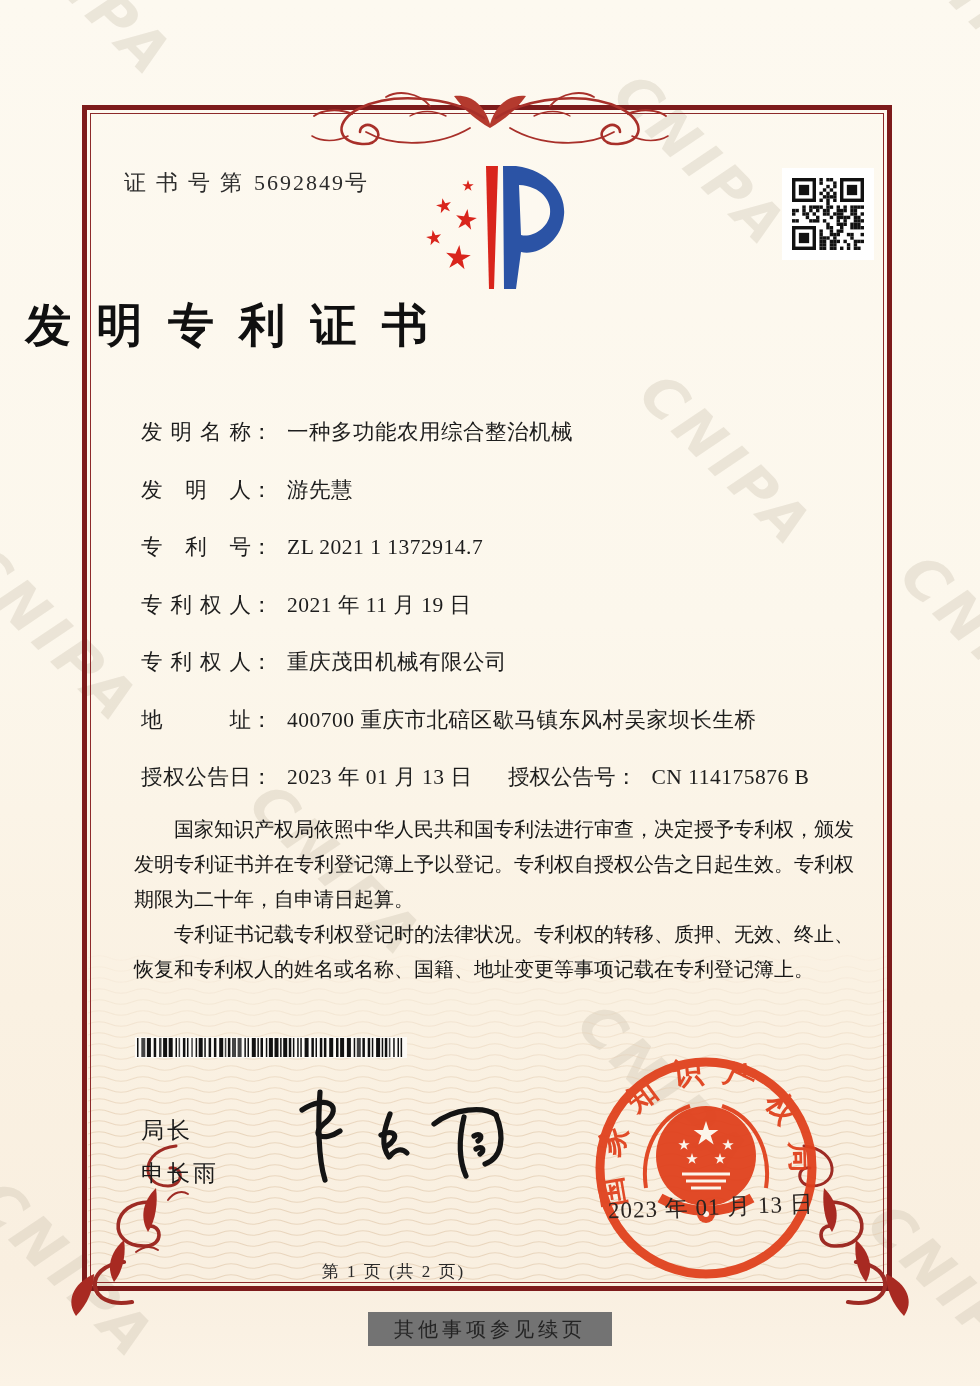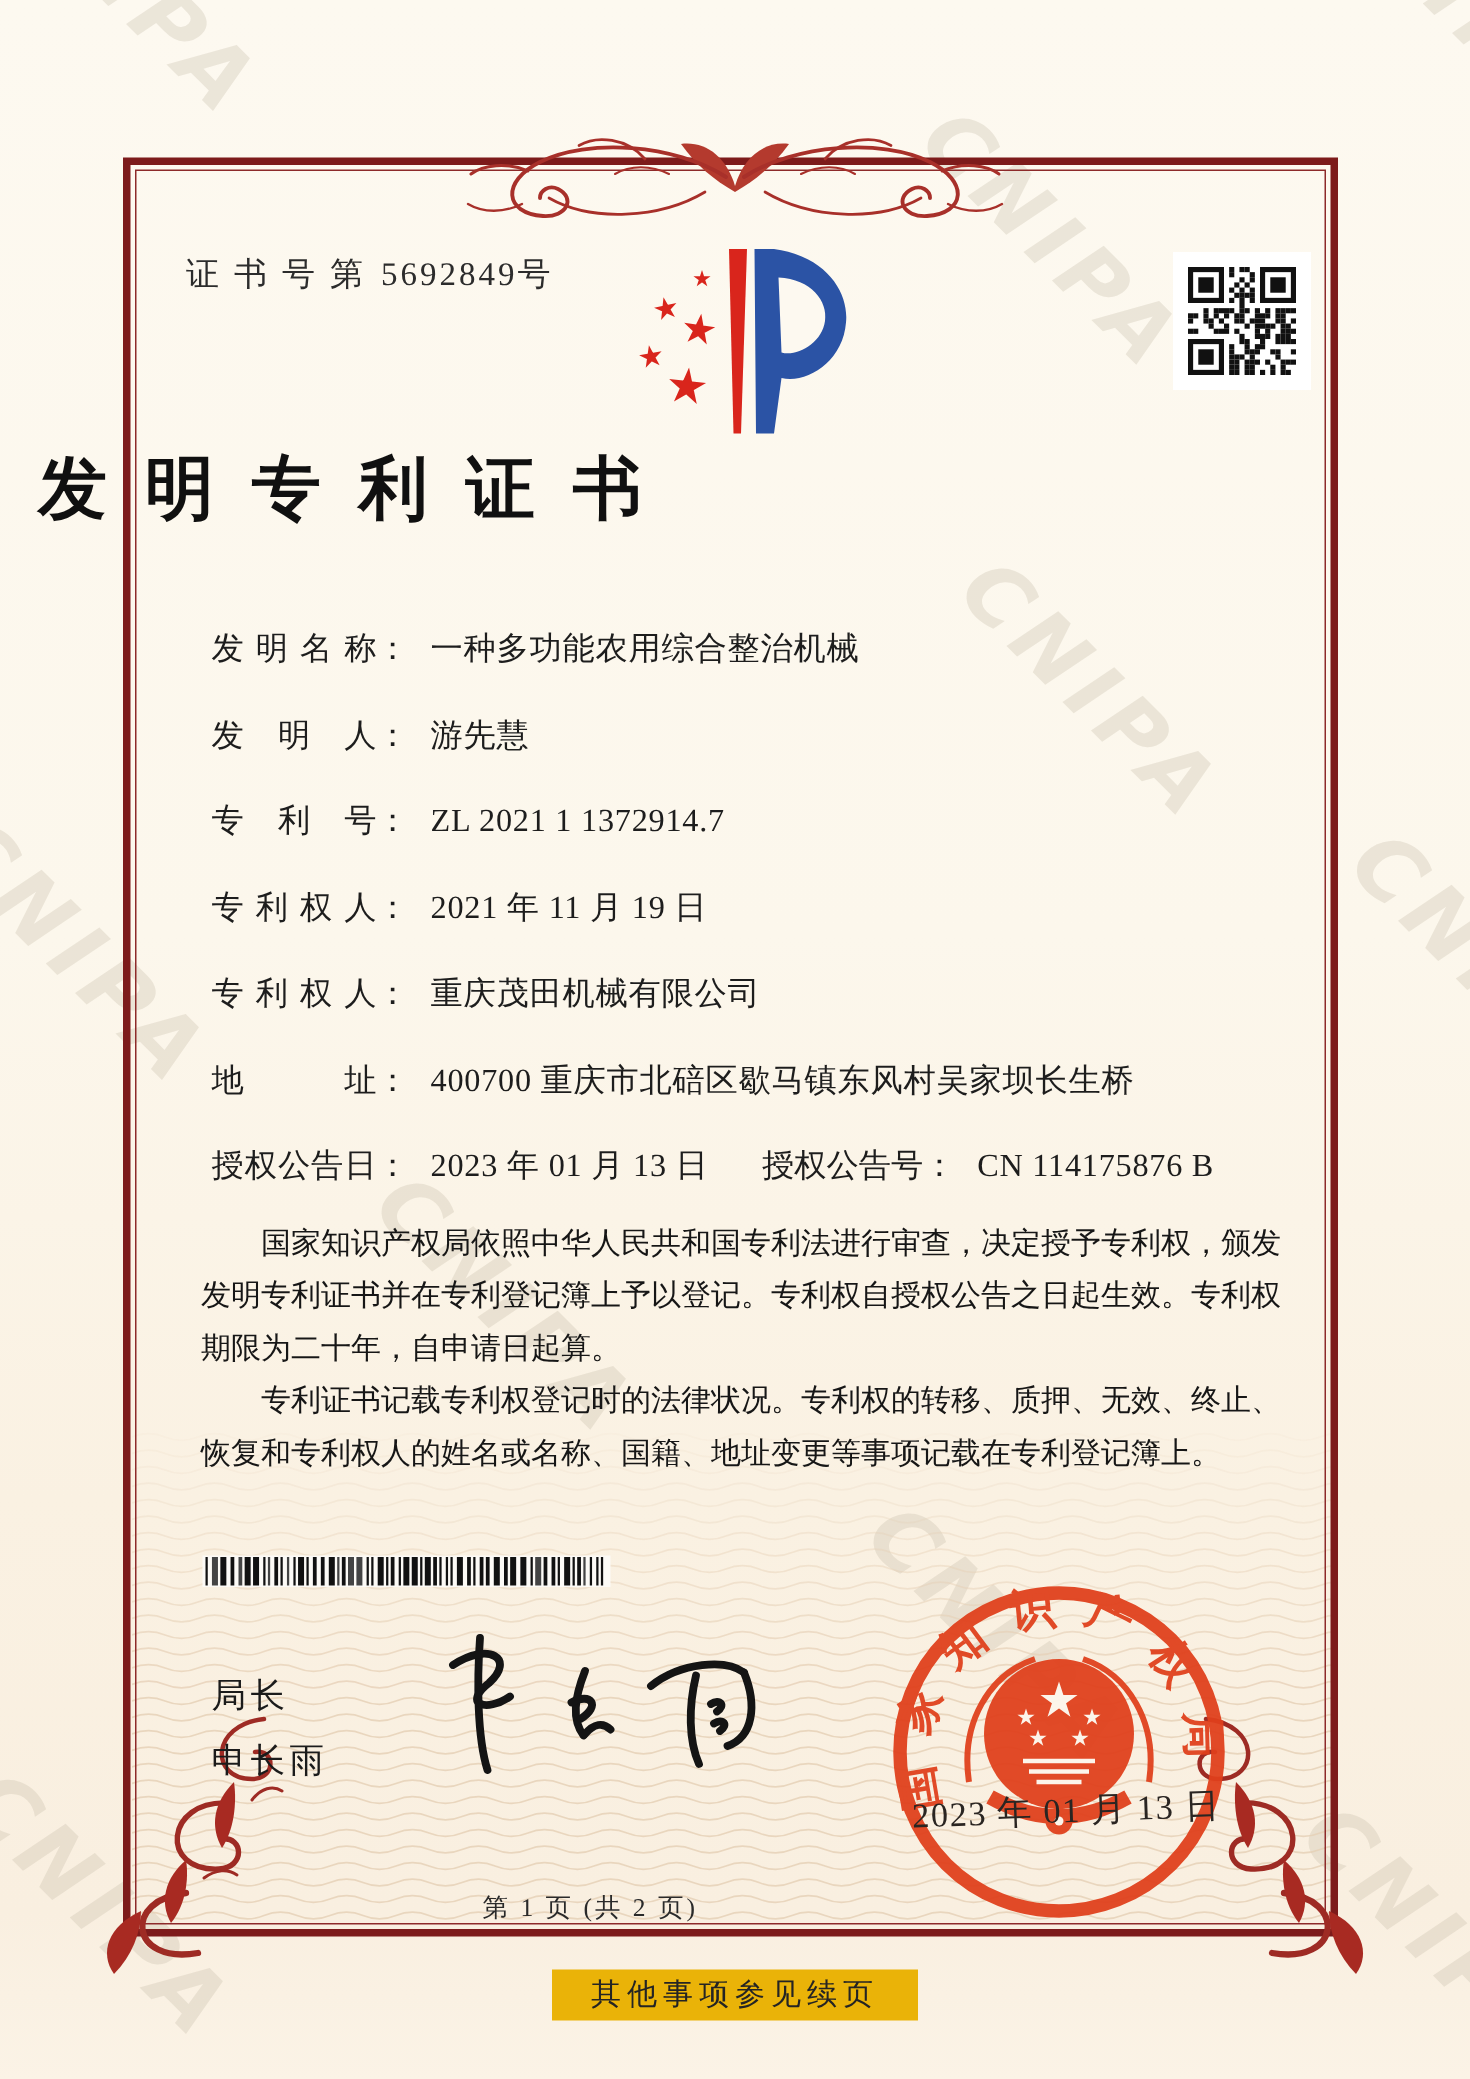--- a/index.html
+++ b/index.html
@@ -54,21 +54,21 @@
   #seal{left:584px;top:1046px;}
   #seal-date{
     left:608px;top:1192px;width:190px;font-size:23px;color:#2a2522;
     letter-spacing:1px;transform:rotate(-2deg);white-space:nowrap;
   }
   
   #pageinfo{left:0;top:1260px;width:787px;text-align:center;font-size:17px;color:#2a2a2a;letter-spacing:2px;}
   #contnote{
     left:0;top:1316px;width:980px;text-align:center;font-size:20px;color:#242424;letter-spacing:4px;
   }
-  #contnote span{background:#eab308;padding:6px 26px;margin-top:28px;}
+  #contnote span{background:#737373;padding:6px 26px;margin-top:28px;}
   .orn{pointer-events:none;}
 </style>
 </head>
 <body>
 
 <div class="wm" style="left:-28px;top:-46px;font-size:58px;">CNIPA</div>
 <div class="wm" style="left:856px;top:-40px;font-size:58px;">CNIPA</div>
 <div class="wm" style="left:592px;top:128px;font-size:56px;">CNIPA</div>
 <div class="wm" style="left:618px;top:428px;font-size:56px;">CNIPA</div>
 <div class="wm" style="left:-62px;top:600px;font-size:58px;">CNIPA</div>

